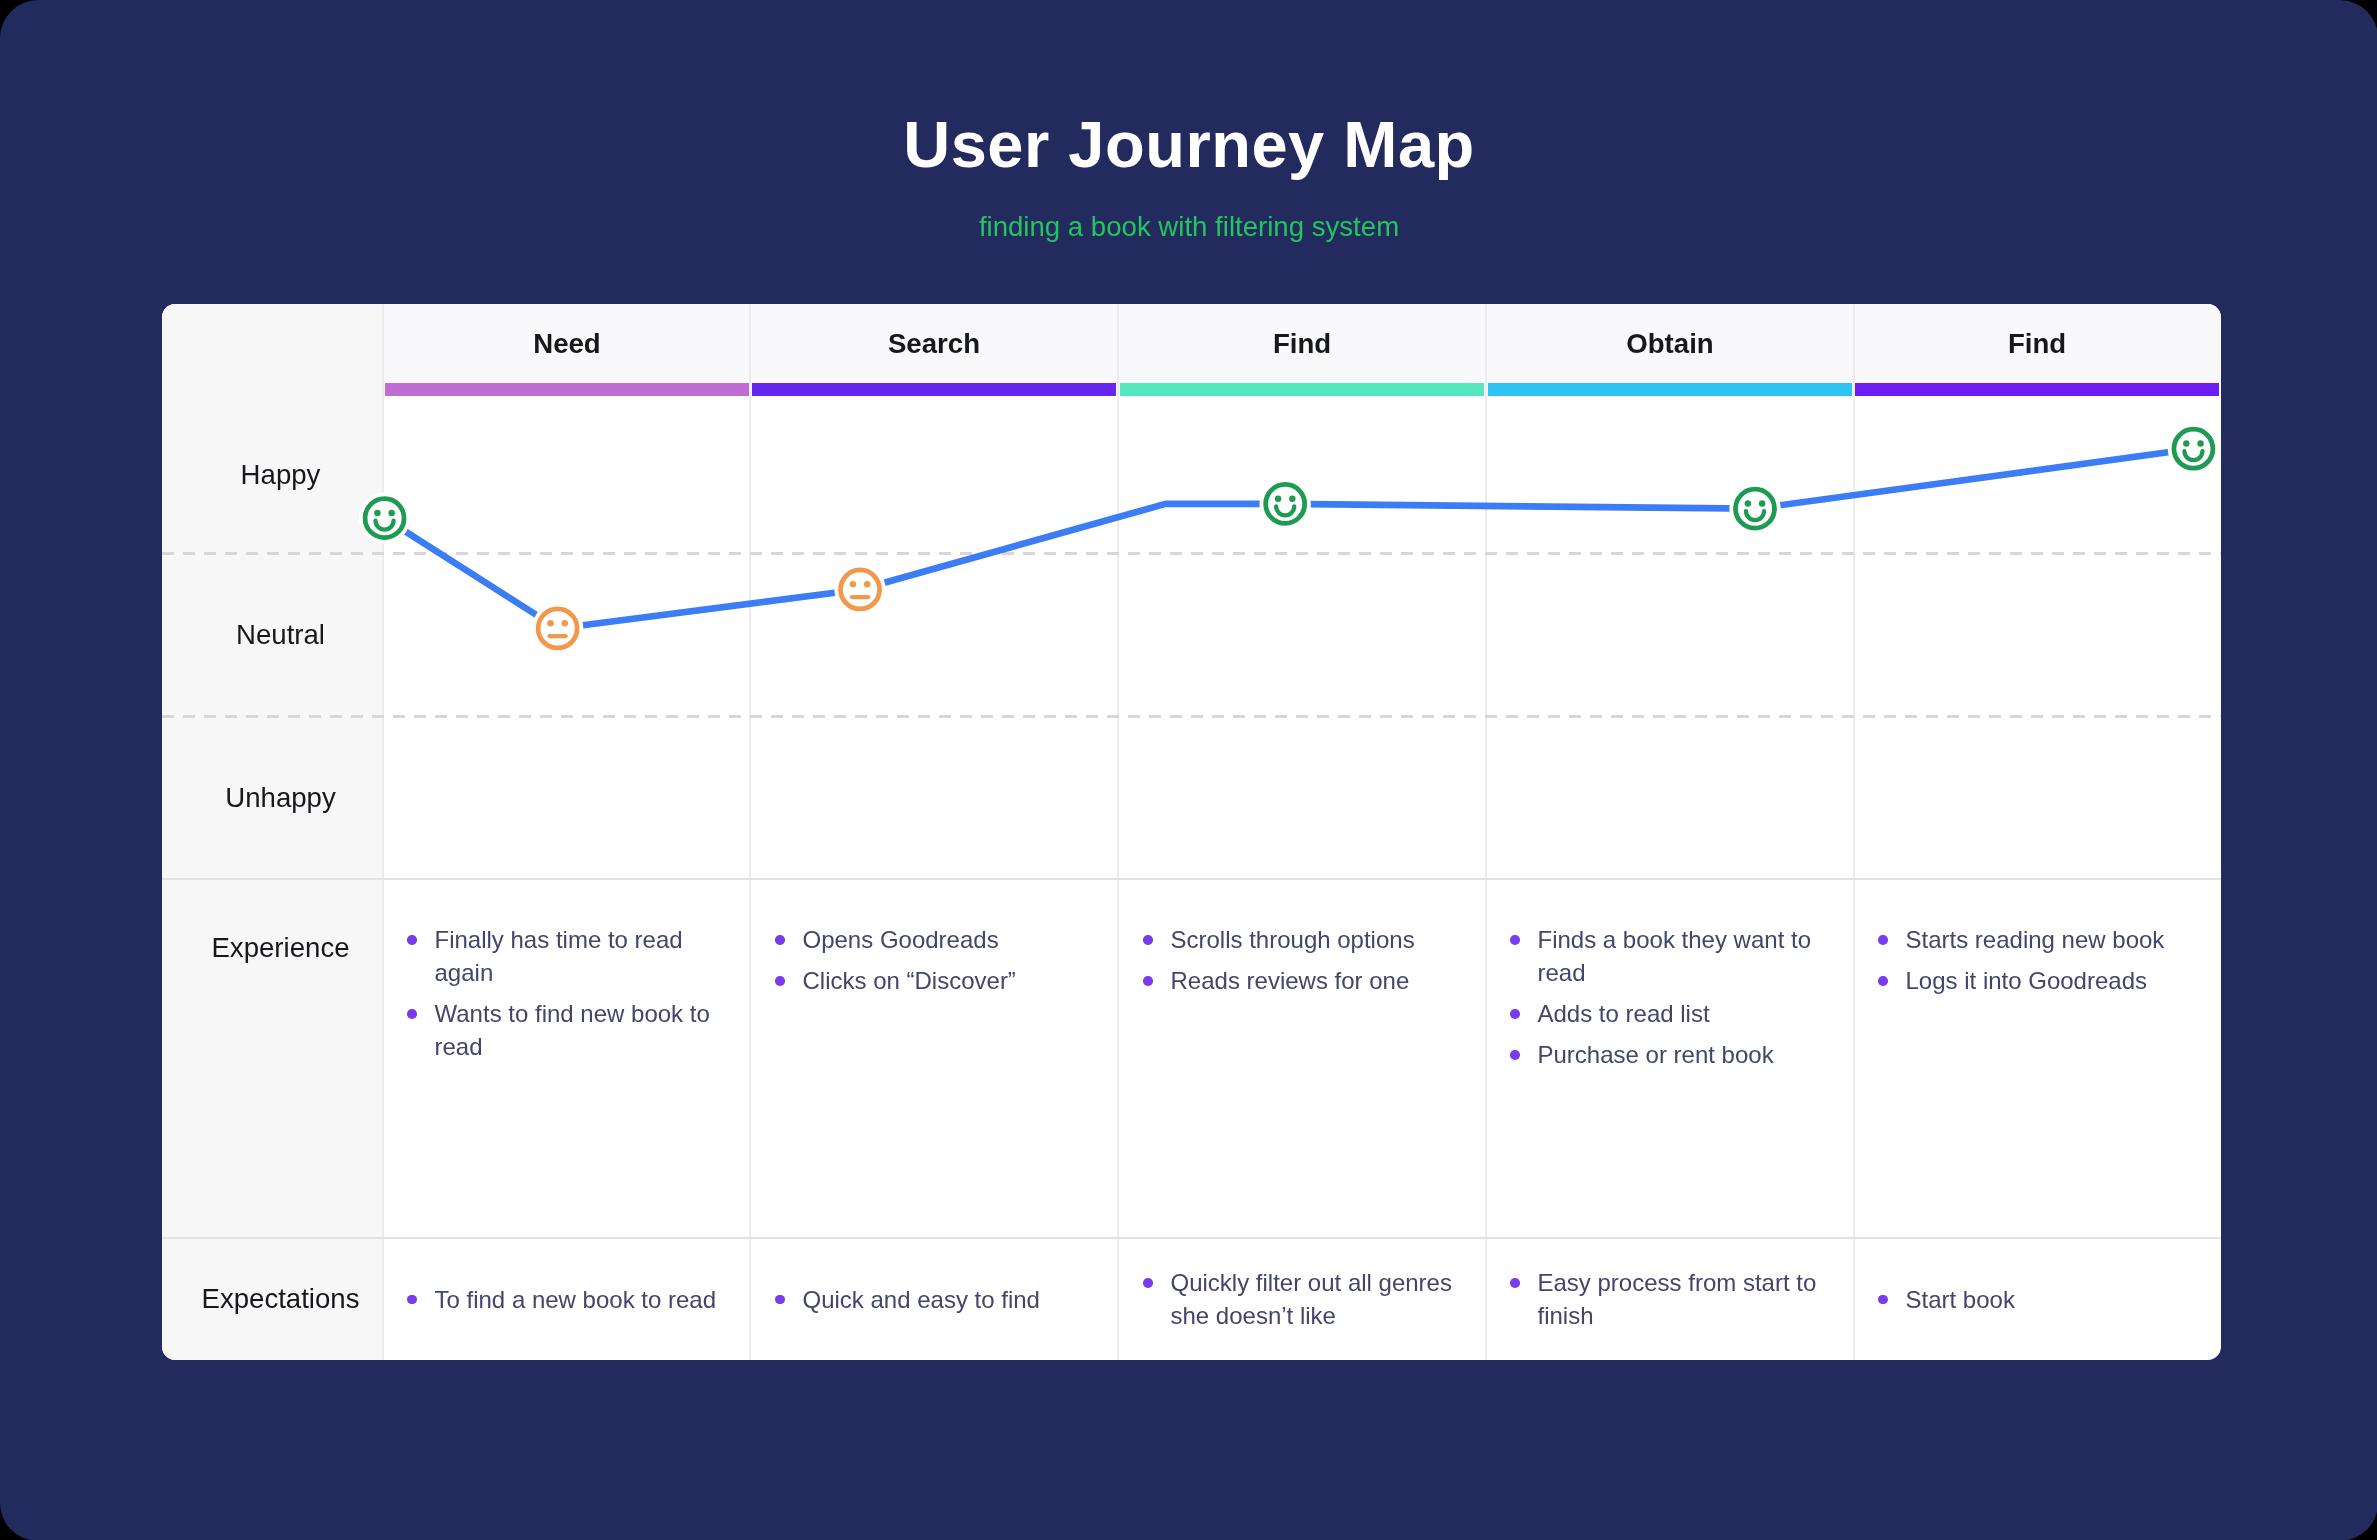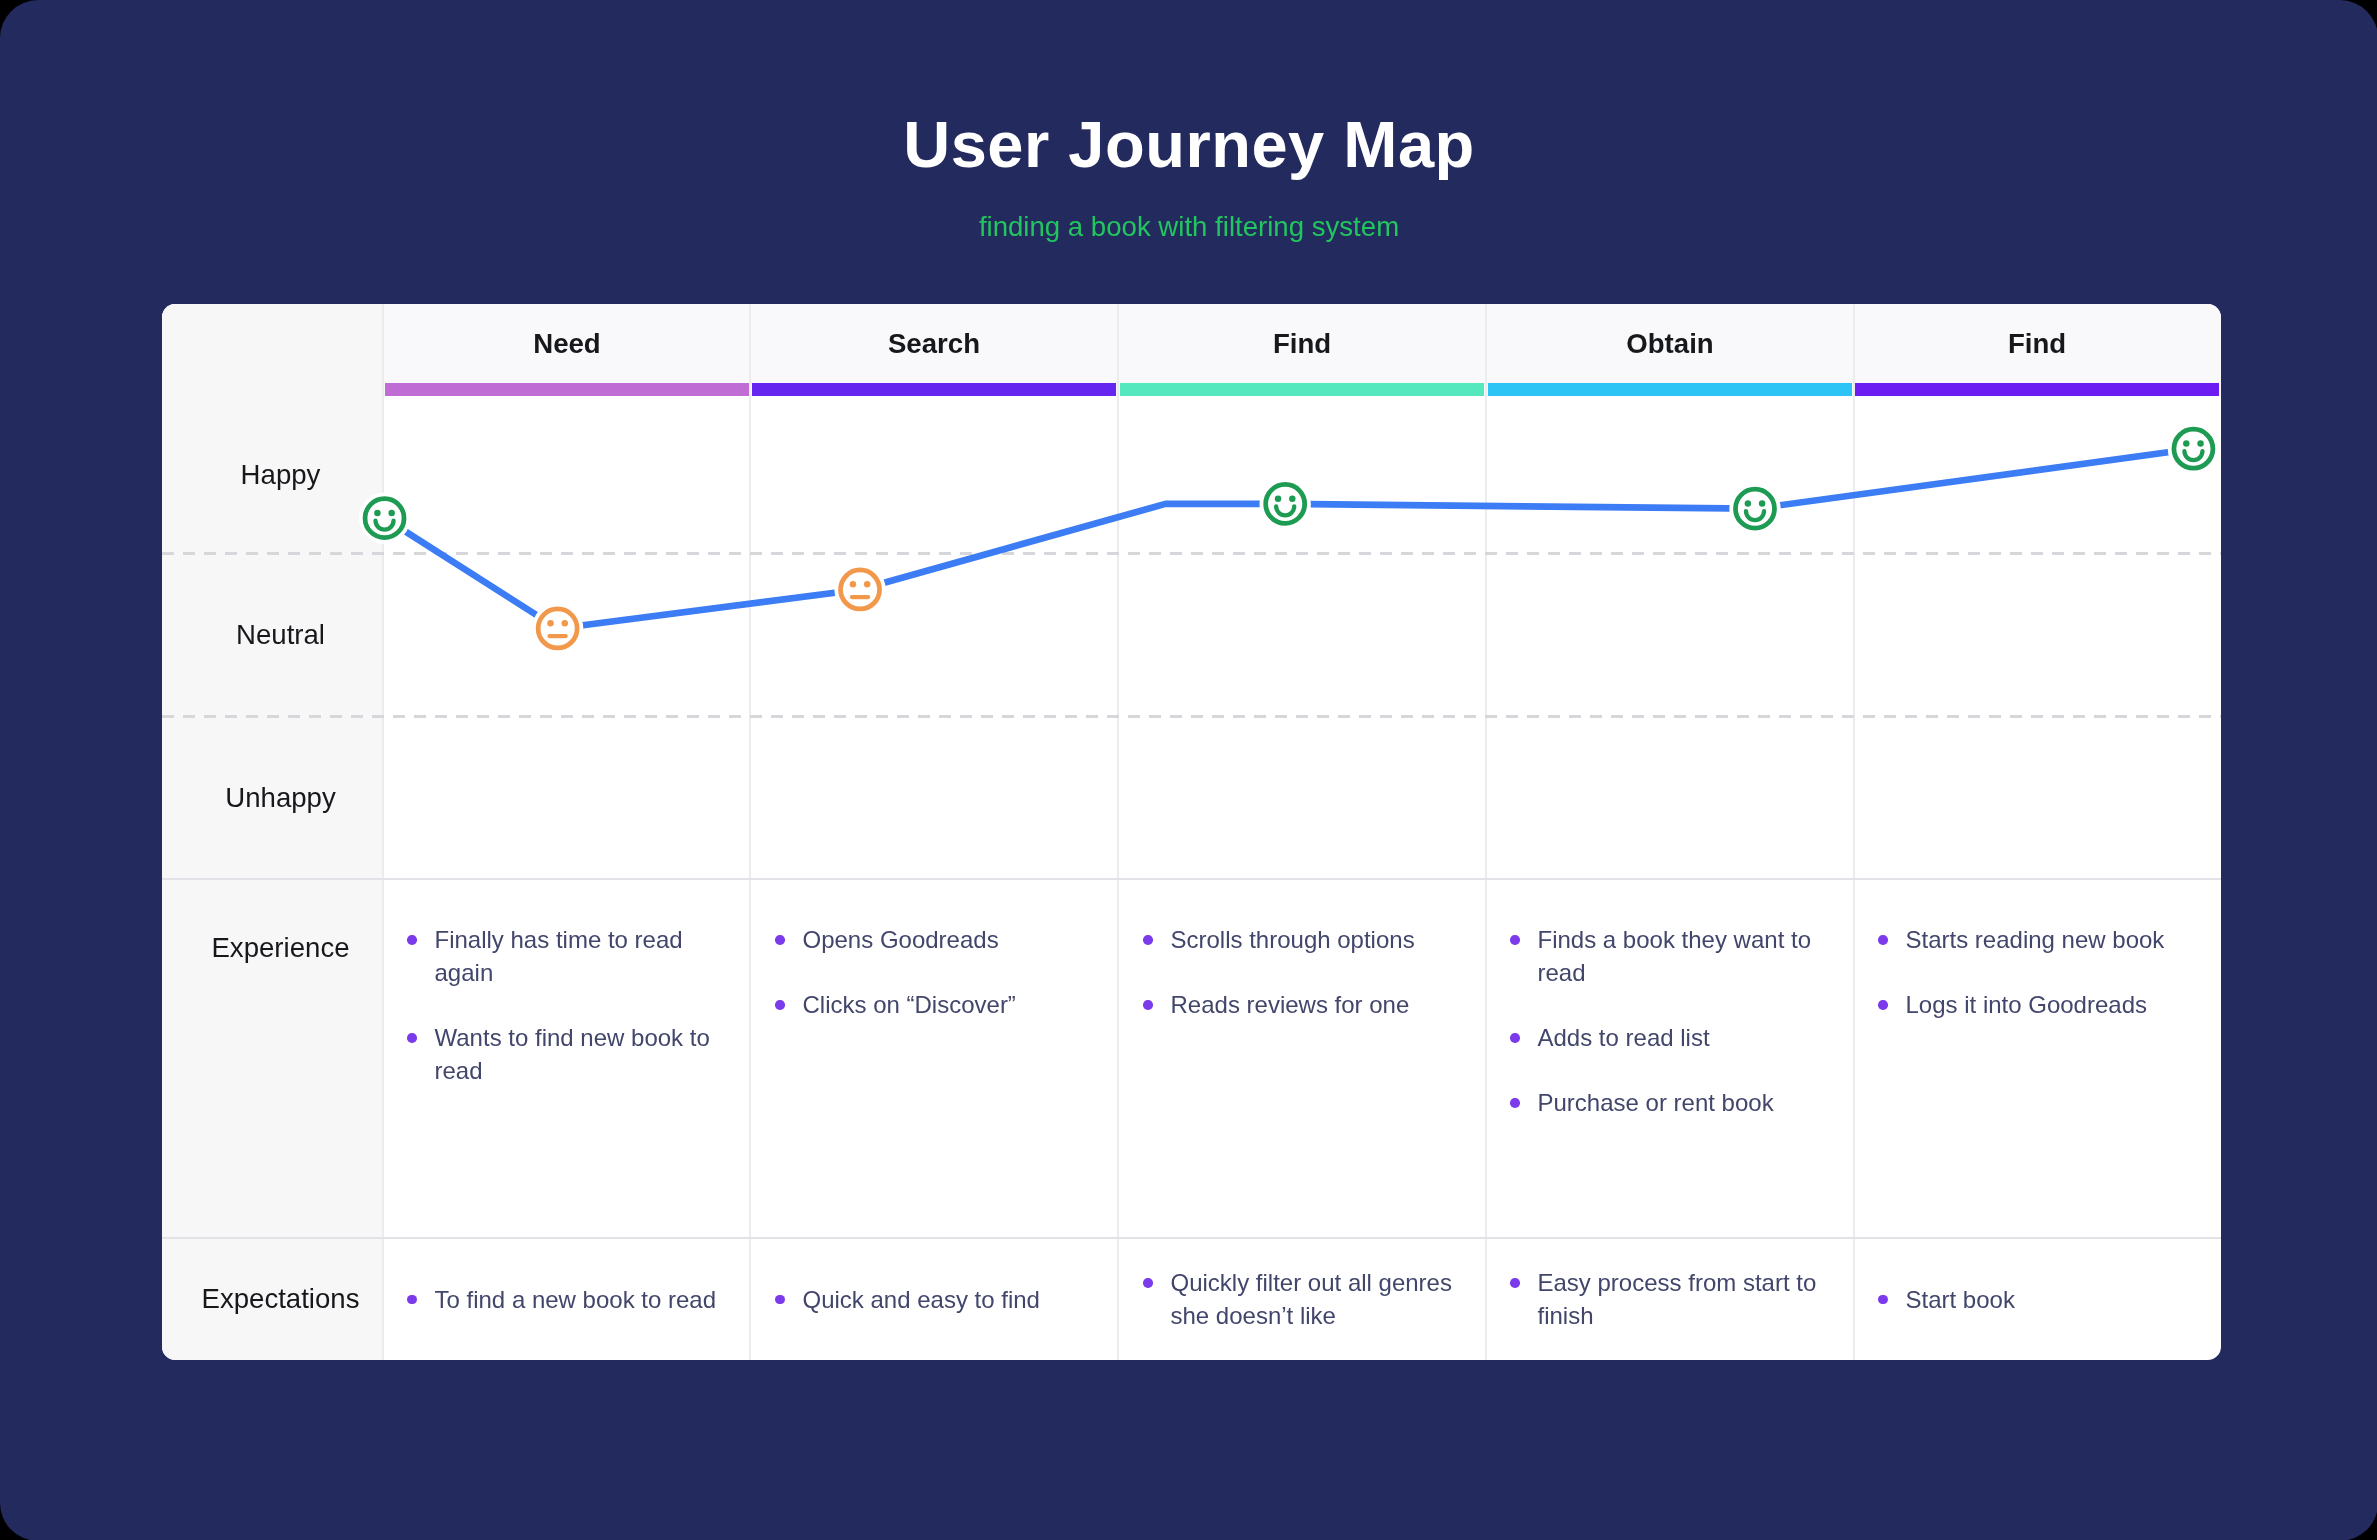--- a/index.html
+++ b/index.html
@@ -33,21 +33,21 @@
     font-size:27.6px;font-weight:500;color:#17181c;z-index:6;box-sizing:border-box;padding-left:16px;
   }
   .row-label.happy{top:92px;height:157px;}
   .row-label.neutral{top:249px;height:163px;}
   .row-label.unhappy{top:412px;height:164px;}
   .row-label.experience{top:575px;height:359px;align-items:flex-start;padding-top:53px;}
   .row-label.expectations{top:934px;height:122px;}
   .chart-svg{position:absolute;left:0;top:0;z-index:5;pointer-events:none;}
   .cell{
     position:absolute;box-sizing:border-box;z-index:6;
-    display:flex;flex-direction:column;gap:32px;
+    display:flex;flex-direction:column;gap:8px;
   }
   .cell.experience-cell{top:575px;height:359px;padding-top:44px;}
   .cell.expectations-cell{top:934px;height:122px;justify-content:center;}
   .bullet-item{display:flex;align-items:flex-start;}
   .dot{flex:0 0 auto;width:9.5px;height:9.5px;border-radius:50%;background:#7c3aed;margin-top:12.4px;margin-right:18px;}
   .bullet-text{font-size:24px;line-height:33px;color:#42466b;}
 </style>
 </head>
 <body>
 

